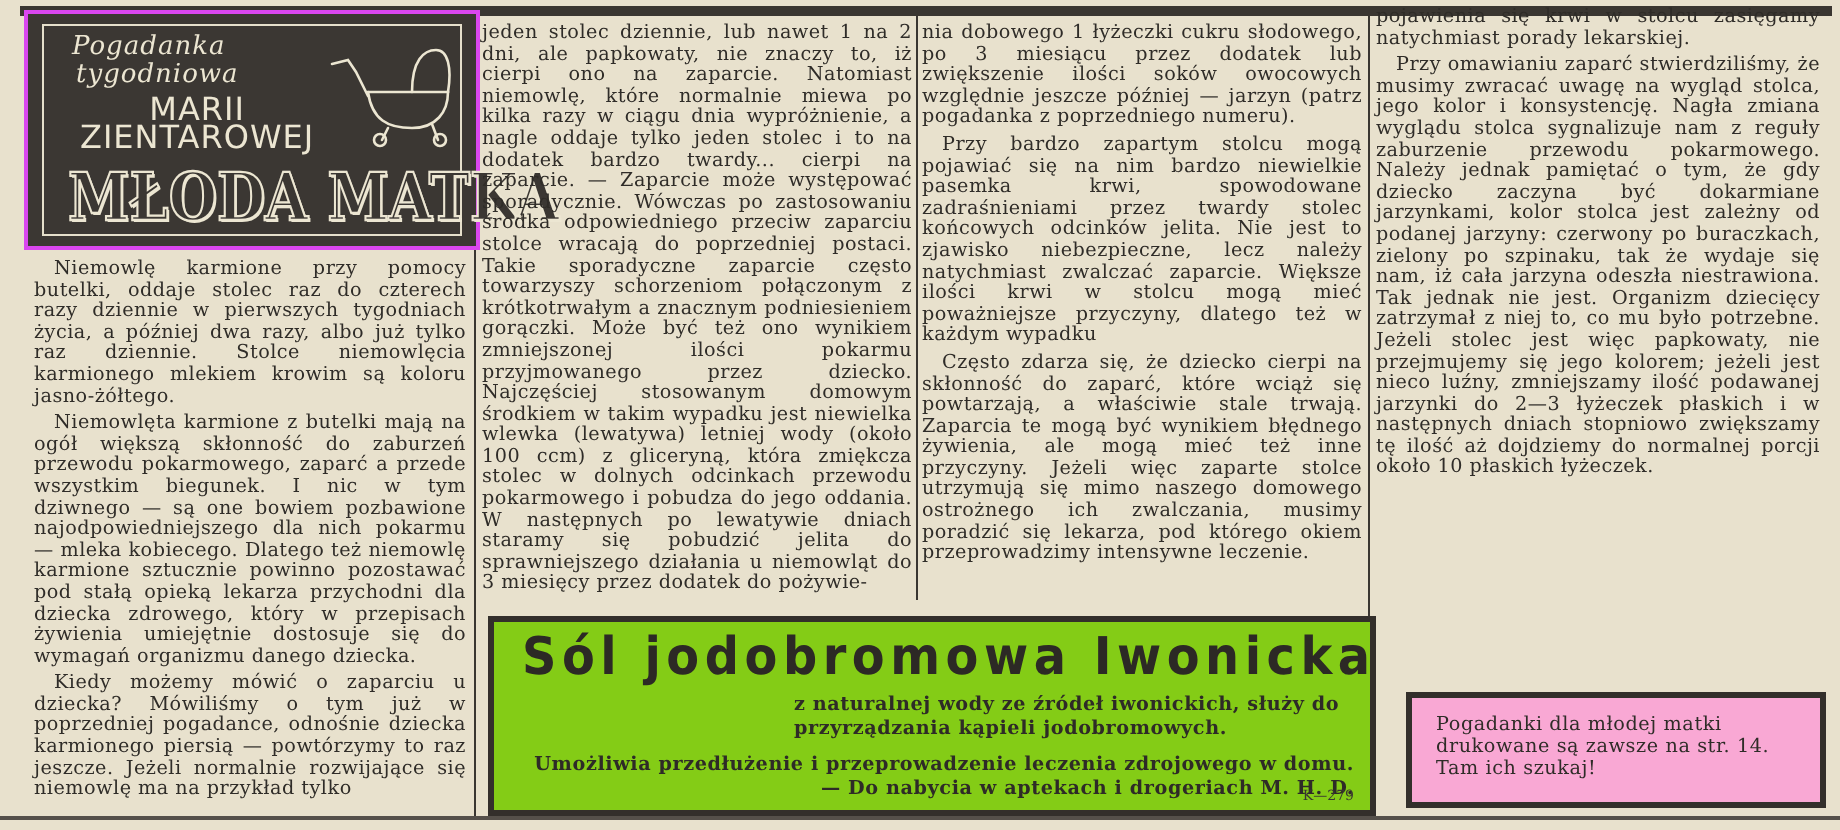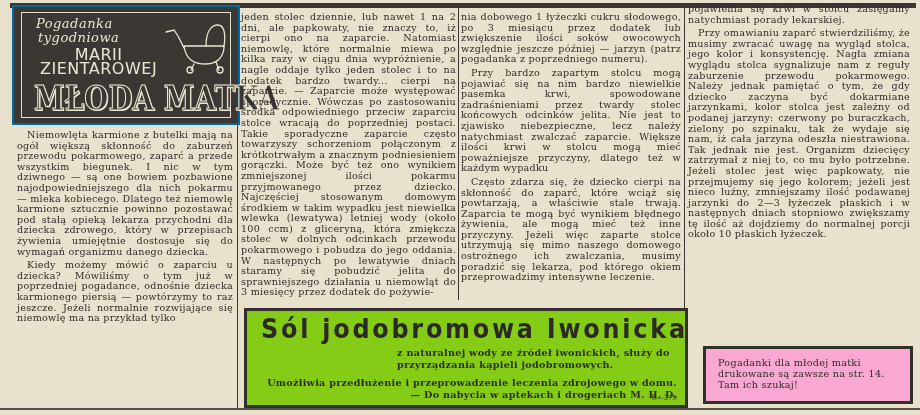--- a/index.html
+++ b/index.html
@@ -23,21 +23,21 @@
     .col-rule {
       position: absolute; width: 1px; background: #3a3631;
     }
     .bottom-rule {
       position: absolute; left: 0; top: 408px; width: 920px; height: 2px; background: #55504a;
     }
 
     
     .logo {
       position: absolute; left: 12px; top: 5px; width: 228px; height: 120px;
-      background: #3b3733; border: 2px solid #0369a1;
+      background: #3b3733; border: 2px solid #d946ef;
     }
     .logo-inner {
       position: absolute; left: 7px; top: 5px; right: 7px; bottom: 5px;
       border: 1px solid #e5dfcb;
     }
     .logo-script {
       position: absolute; left: 22px; top: 10px;
       font-family: "DejaVu Serif", serif; font-style: italic;
       color: #ece6d2; font-size: 13px; line-height: 14px; letter-spacing: 0.5px;
     }
@@ -132,20 +132,21 @@
         <path d="M30 42 L27 48"></path>
         <path d="M52 40 L55 48"></path>
         <circle cx="26" cy="48" r="3"></circle>
         <circle cx="56" cy="48" r="3"></circle>
       </g>
     </svg>
     <div class="logo-title">MŁODA MATKA</div>
   </div>
 
   <div class="col c1">
+    <p>Niemowlę karmione przy pomocy butelki, oddaje stolec raz do czterech razy dziennie w pierwszych tygodniach życia, a później dwa razy, albo już tylko raz dziennie. Stolce niemowlęcia karmionego mlekiem krowim są koloru jasno-żółtego.</p>
     <p>Niemowlęta karmione z butelki mają na ogół większą skłonność do zaburzeń przewodu pokarmowego, zaparć a przede wszystkim biegunek. I nic w tym dziwnego — są one bowiem pozbawione najodpowiedniejszego dla nich pokarmu — mleka kobiecego. Dlatego też niemowlę karmione sztucznie powinno pozostawać pod stałą opieką lekarza przychodni dla dziecka zdrowego, który w przepisach żywienia umiejętnie dostosuje się do wymagań organizmu danego dziecka.</p>
     <p>Kiedy możemy mówić o zaparciu u dziecka? Mówiliśmy o tym już w poprzedniej pogadance, odnośnie dziecka karmionego piersią — powtórzymy to raz jeszcze. Jeżeli normalnie rozwijające się niemowlę ma na przykład tylko</p>
   </div>
 
   <div class="col c2">
     <p class="noindent">jeden stolec dziennie, lub nawet 1 na 2 dni, ale papkowaty, nie znaczy to, iż cierpi ono na zaparcie. Natomiast niemowlę, które normalnie miewa po kilka razy w ciągu dnia wypróżnienie, a nagle oddaje tylko jeden stolec i to na dodatek bardzo twardy... cierpi na zaparcie. — Zaparcie może występować sporadycznie. Wówczas po zastosowaniu środka odpowiedniego przeciw zaparciu stolce wracają do poprzedniej postaci. Takie sporadyczne zaparcie często towarzyszy schorzeniom połączonym z krótkotrwałym a znacznym podniesieniem gorączki. Może być też ono wynikiem zmniejszonej ilości pokarmu przyjmowanego przez dziecko. Najczęściej stosowanym domowym środkiem w takim wypadku jest niewielka wlewka (lewatywa) letniej wody (około 100 ccm) z gliceryną, która zmiękcza stolec w dolnych odcinkach przewodu pokarmowego i pobudza do jego oddania. W następnych po lewatywie dniach staramy się pobudzić jelita do sprawniejszego działania u niemowląt do 3 miesięcy przez dodatek do pożywie-</p>
   </div>
 
   <div class="col c3">
     <p class="noindent">nia dobowego 1 łyżeczki cukru słodowego, po 3 miesiącu przez dodatek lub zwiększenie ilości soków owocowych względnie jeszcze później — jarzyn (patrz pogadanka z poprzedniego numeru).</p>

